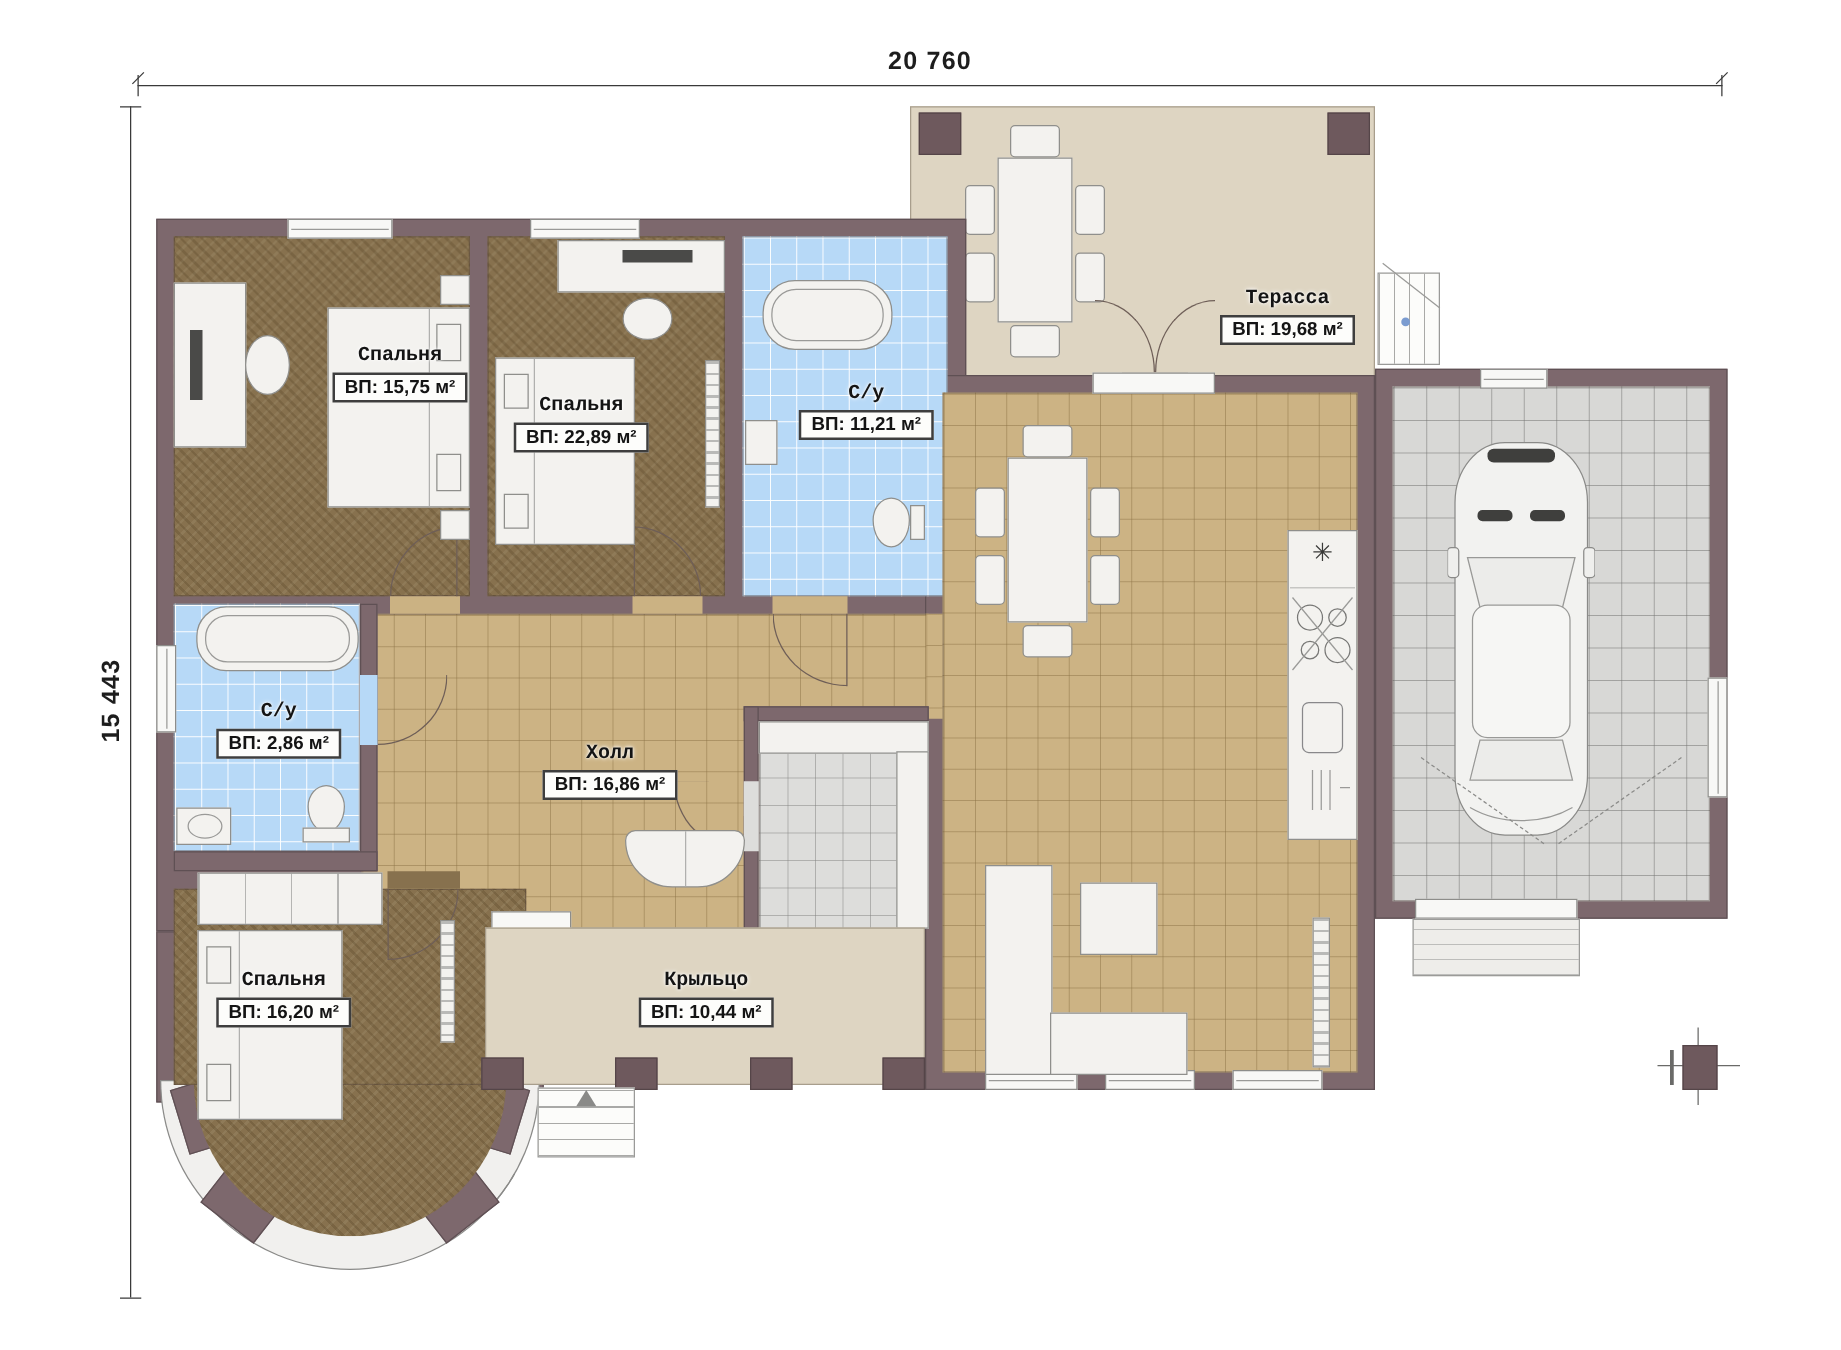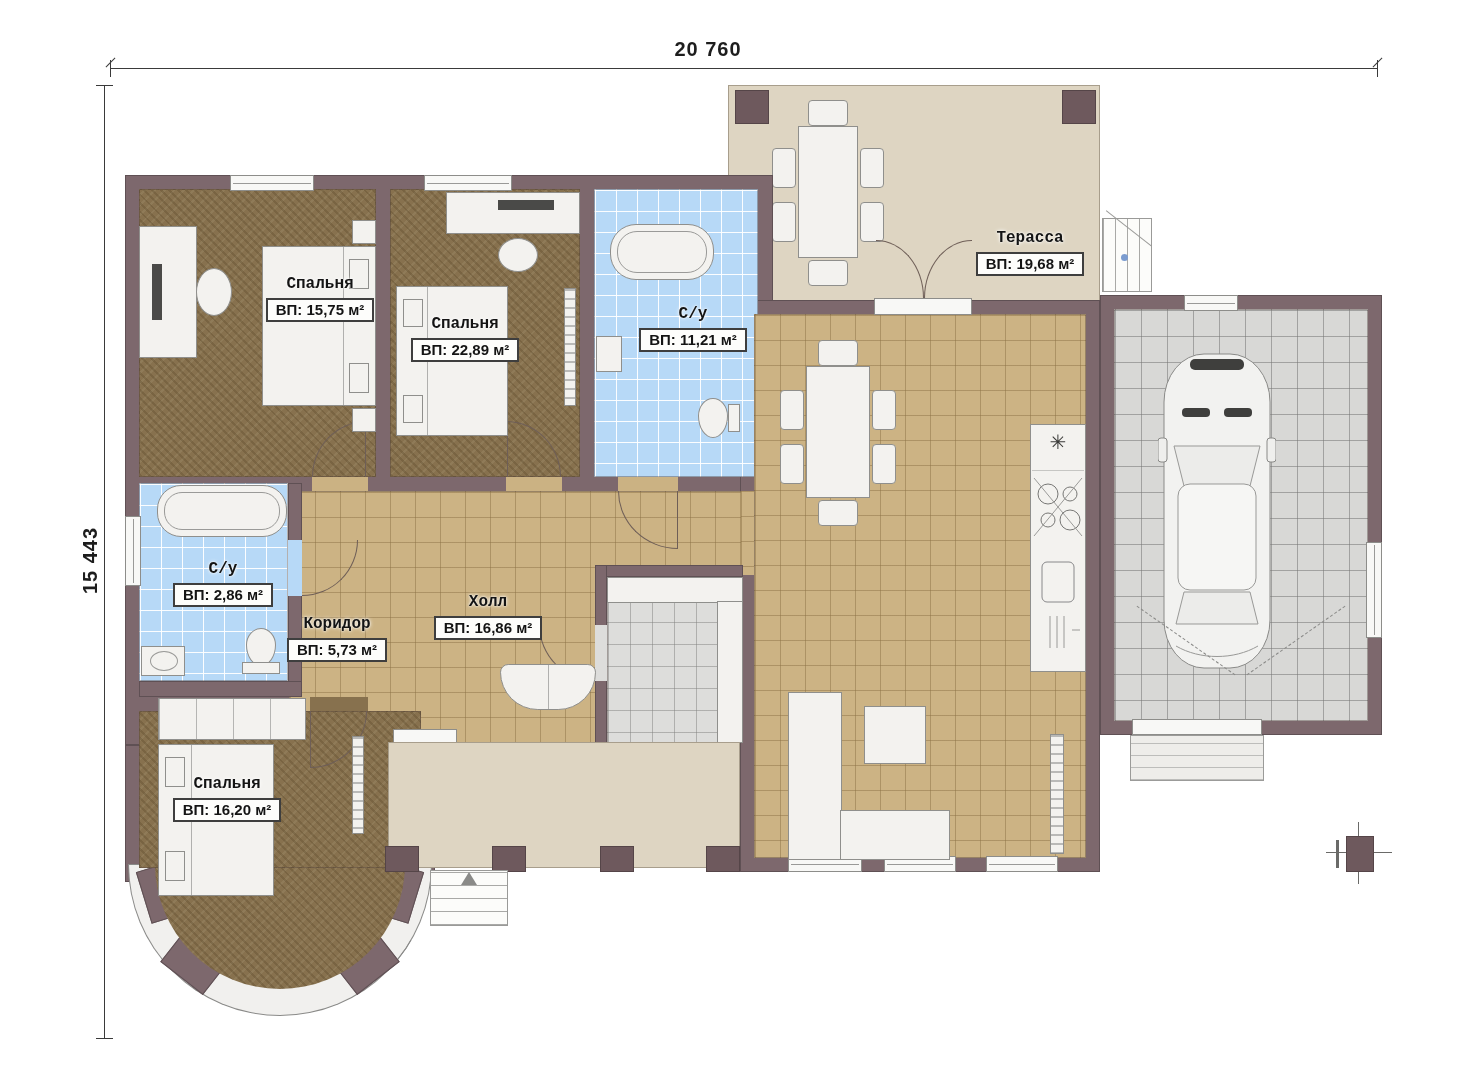--- a/index.html
+++ b/index.html
@@ -57,21 +57,21 @@
 </head>
 <body>
 
 <div class="plan">
 
   <div class="abs dim" style="left:110px;top:68px;width:1268px;height:1px"></div>
   <div class="abs tick" style="left:110px;top:60px;width:1px;height:17px"></div>
   <div class="abs tick" style="left:1377px;top:60px;width:1px;height:17px"></div>
   <div class="abs tick" style="left:104px;top:62px;width:13px;height:1px;transform:rotate(-45deg)"></div>
   <div class="abs tick" style="left:1371px;top:62px;width:13px;height:1px;transform:rotate(-45deg)"></div>
-  <div class="abs label dimlab" style="left:608px;top:38px;width:200px">20 760</div>
+  <div class="abs label dimlab" style="left:644px;top:38px;width:200px">20 760</div>
 
   <div class="abs dim" style="left:104px;top:85px;width:1px;height:953px"></div>
   <div class="abs tick" style="left:96px;top:85px;width:17px;height:1px"></div>
   <div class="abs tick" style="left:96px;top:1038px;width:17px;height:1px"></div>
   <div class="abs label dimlab" style="left:28px;top:549px;width:124px;transform:rotate(-90deg)">15 443</div>
 
   <div class="abs out" style="left:728px;top:85px;width:372px;height:218px"></div>
   <div class="abs post" style="left:735px;top:90px;width:34px;height:34px"></div>
   <div class="abs post" style="left:1062px;top:90px;width:34px;height:34px"></div>
   <div class="abs furn" style="left:798px;top:126px;width:60px;height:132px"></div>
@@ -279,26 +279,26 @@
     <span class="rarea">ВП: 11,21 м²</span>
   </div>
   <div class="abs label" style="left:950px;top:230px;width:160px">
     <span class="rname">Терасса</span>
     <span class="rarea">ВП: 19,68 м²</span>
   </div>
   <div class="abs label" style="left:148px;top:561px;width:150px">
     <span class="rname">С/у</span>
     <span class="rarea">ВП: 2,86 м²</span>
   </div>
-  <div class="abs label" style="left:262px;top:616px;width:150px">
-    <span class="rname">Коридор</span>
-    <span class="rarea">ВП: 5,73 м²</span>
-  </div>
   <div class="abs label" style="left:413px;top:594px;width:150px">
     <span class="rname">Холл</span>
     <span class="rarea">ВП: 16,86 м²</span>
   </div>
   <div class="abs label" style="left:147px;top:776px;width:160px">
     <span class="rname">Спальня</span>
     <span class="rarea">ВП: 16,20 м²</span>
   </div>
+  <div class="abs label" style="left:485px;top:776px;width:160px">
+    <span class="rname">Крыльцо</span>
+    <span class="rarea">ВП: 10,44 м²</span>
+  </div>
 
 </div>
 
 </body></html>

